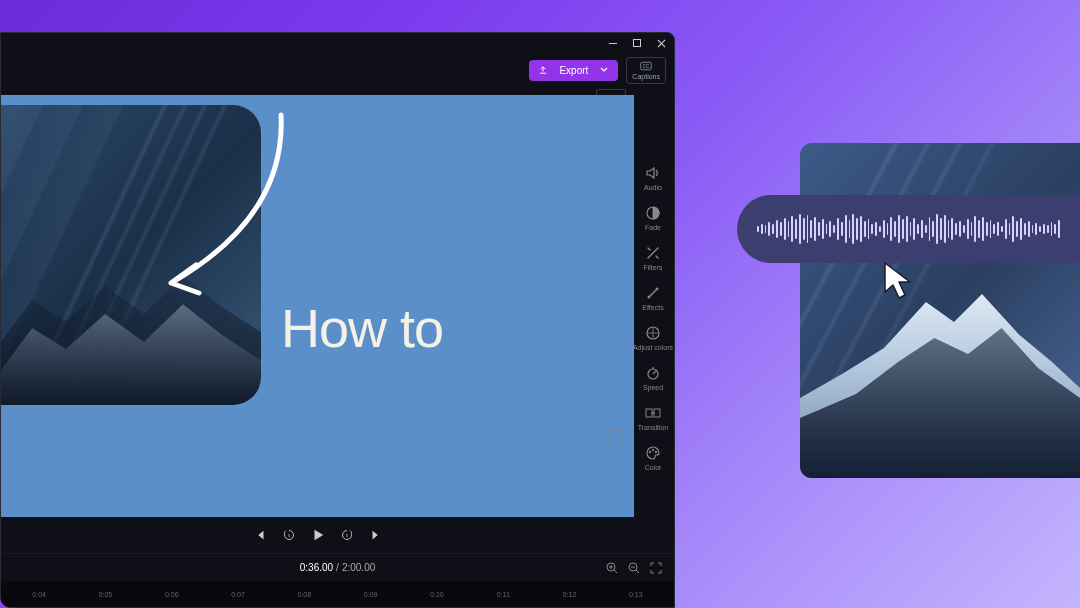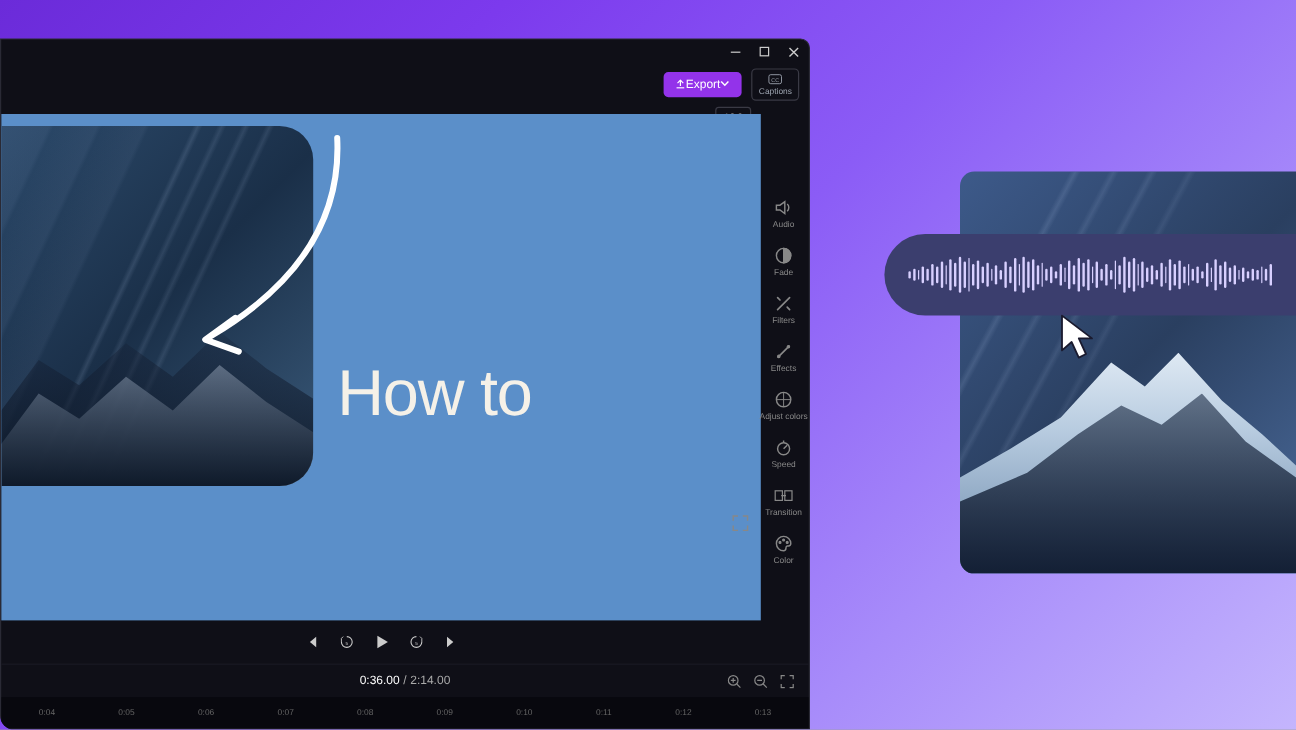--- a/index.html
+++ b/index.html
@@ -7,21 +7,21 @@
 
 .editor-window { position: absolute; top: 32px; left: 0; width: 675px; height: 576px; background: #0f0f17; border: 1px solid #2a2a35; border-radius: 0 8px 0 0; display: flex; flex-direction: column; overflow: hidden; }
 
 .titlebar { height: 20px; display: flex; justify-content: flex-end; align-items: center; padding: 0 8px; gap: 14px; }
 .titlebar-btn { width: 10px; height: 10px; color: #aaa; display: flex; align-items: center; justify-content: center; cursor: pointer; }
 .titlebar-min { width: 8px; height: 1px; background: #ccc; }
 .titlebar-max { width: 8px; height: 8px; border: 1px solid #ccc; }
 .titlebar-close svg { width: 9px; height: 9px; }
 
 .toolbar-top { height: 34px; display: flex; justify-content: flex-end; align-items: center; padding: 0 8px; gap: 8px; }
-.export-btn { background: #9333ea; color: #fff; font-size: 10px; padding: 5px 10px; border-radius: 4px; display: flex; align-items: center; gap: 0; cursor: pointer; }
+.export-btn { background: #9333ea; color: #fff; font-size: 10px; padding: 5px 10px; border-radius: 4px; display: flex; align-items: center; gap: 12px; cursor: pointer; }
 .export-btn svg { width: 8px; height: 8px; }
 .captions-btn { color: #9ca3af; display: flex; flex-direction: column; align-items: center; gap: 2px; font-size: 7px; border: 1px solid #3a3a45; border-radius: 4px; padding: 3px 5px; }
 .captions-btn svg { width: 12px; height: 10px; }
 
 .ratio-badge { position: absolute; top: 56px; right: 48px; border: 1px solid #3a3a45; color: #888; font-size: 8px; padding: 3px 6px; border-radius: 3px; }
 
 .main-area { flex: 1; display: flex; position: relative; }
 
 .preview { flex: 1; padding: 8px 40px 0 0; display: flex; flex-direction: column; }
 .canvas { flex: 1; background: #5b8fc9; position: relative; overflow: hidden; }
@@ -214,21 +214,21 @@
         <span>Color</span>
       </div>
     </div>
 
   </div>
 
   <div class="timebar">
     <div class="time-display">
       <span class="time-current">0:36.00</span>
       <span>/</span>
-      <span>2:14.00</span>
+      <span>2:00.00</span>
     </div>
     <div class="zoom-controls">
       <svg viewBox="0 0 12 12">
           <circle cx="5" cy="5" r="4" fill="none" stroke="#888"></circle>
           <path d="M8 8l3 3M3 5h4M5 3v4" stroke="#888"></path>
         </svg>
       <svg viewBox="0 0 12 12">
           <circle cx="5" cy="5" r="4" fill="none" stroke="#888"></circle>
           <path d="M8 8l3 3M3 5h4" stroke="#888"></path>
         </svg>

